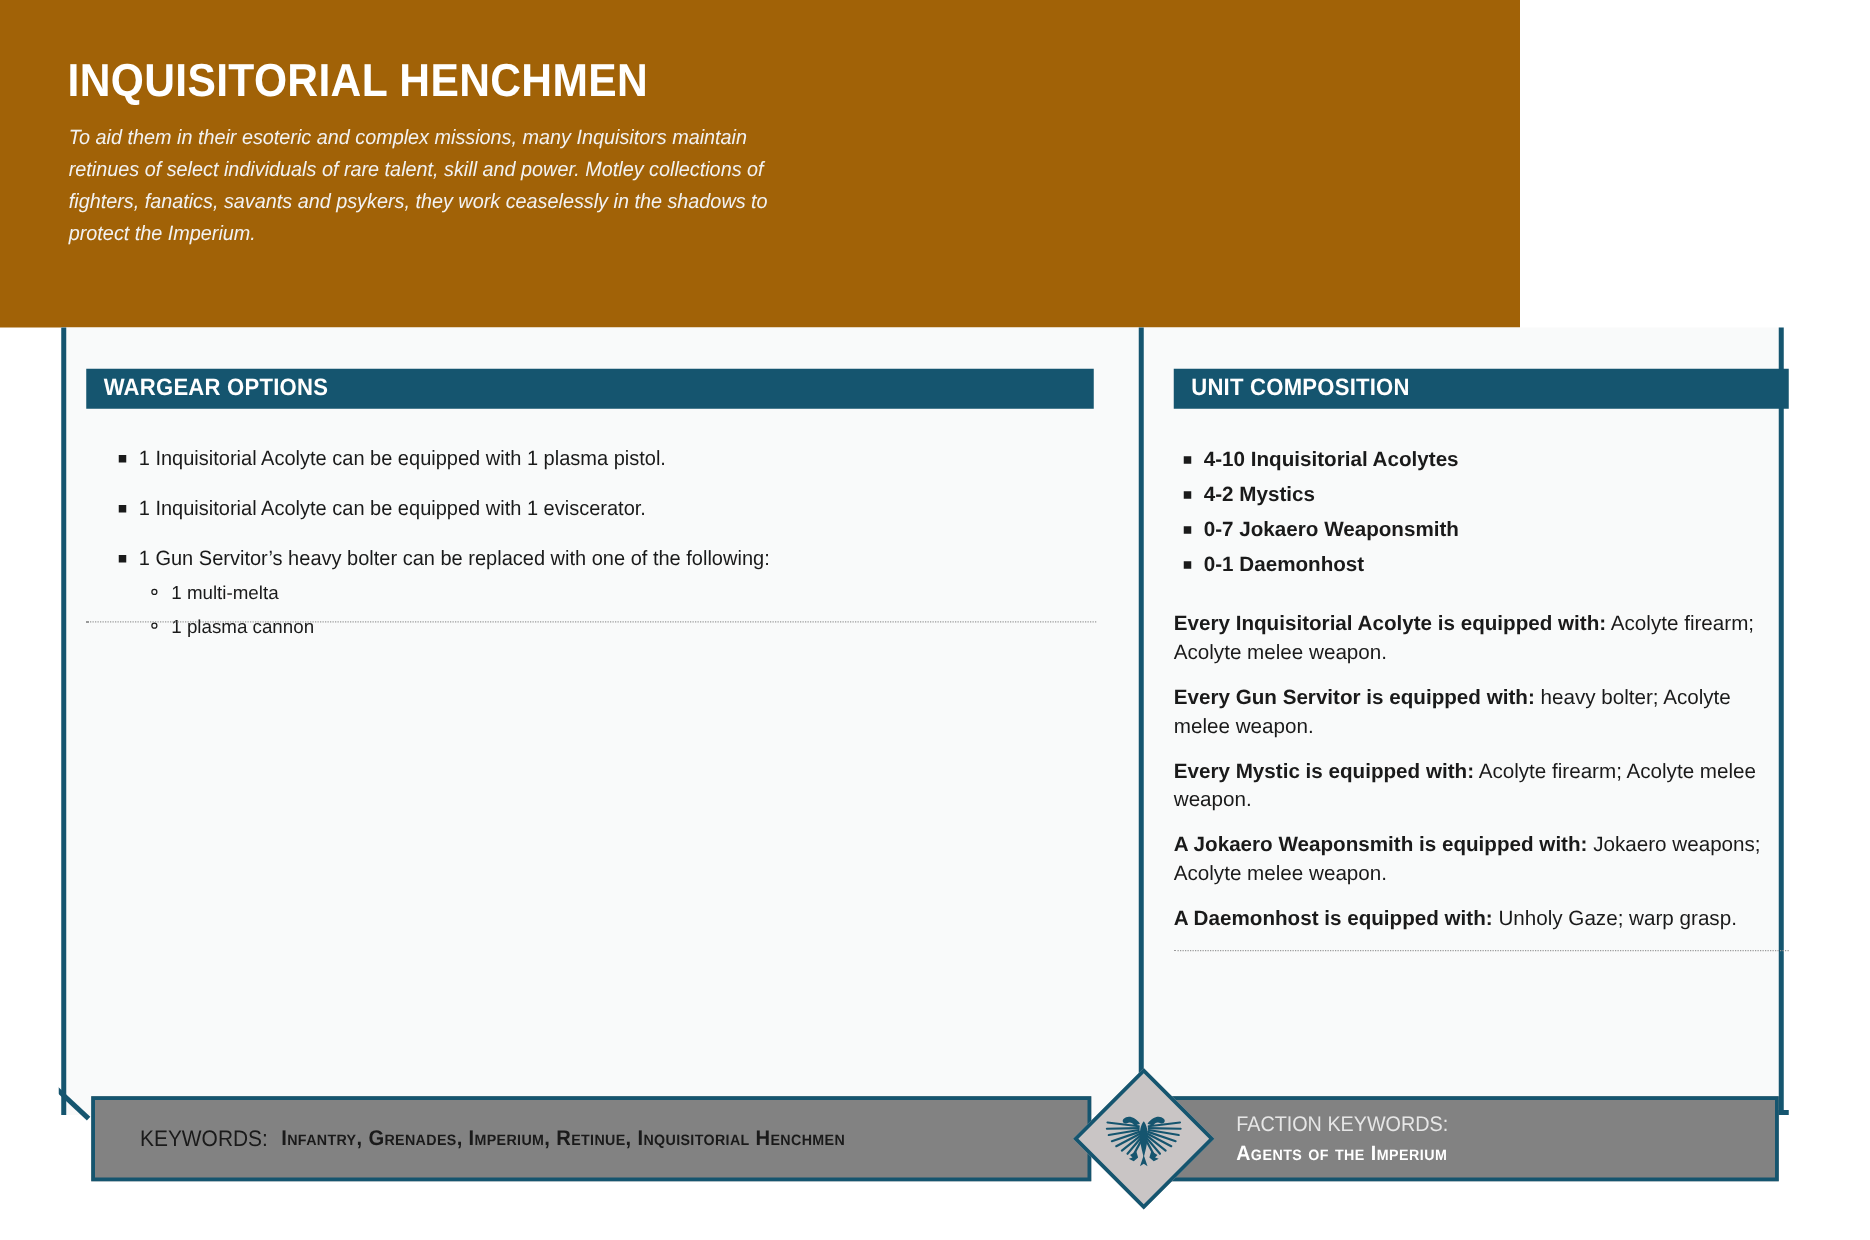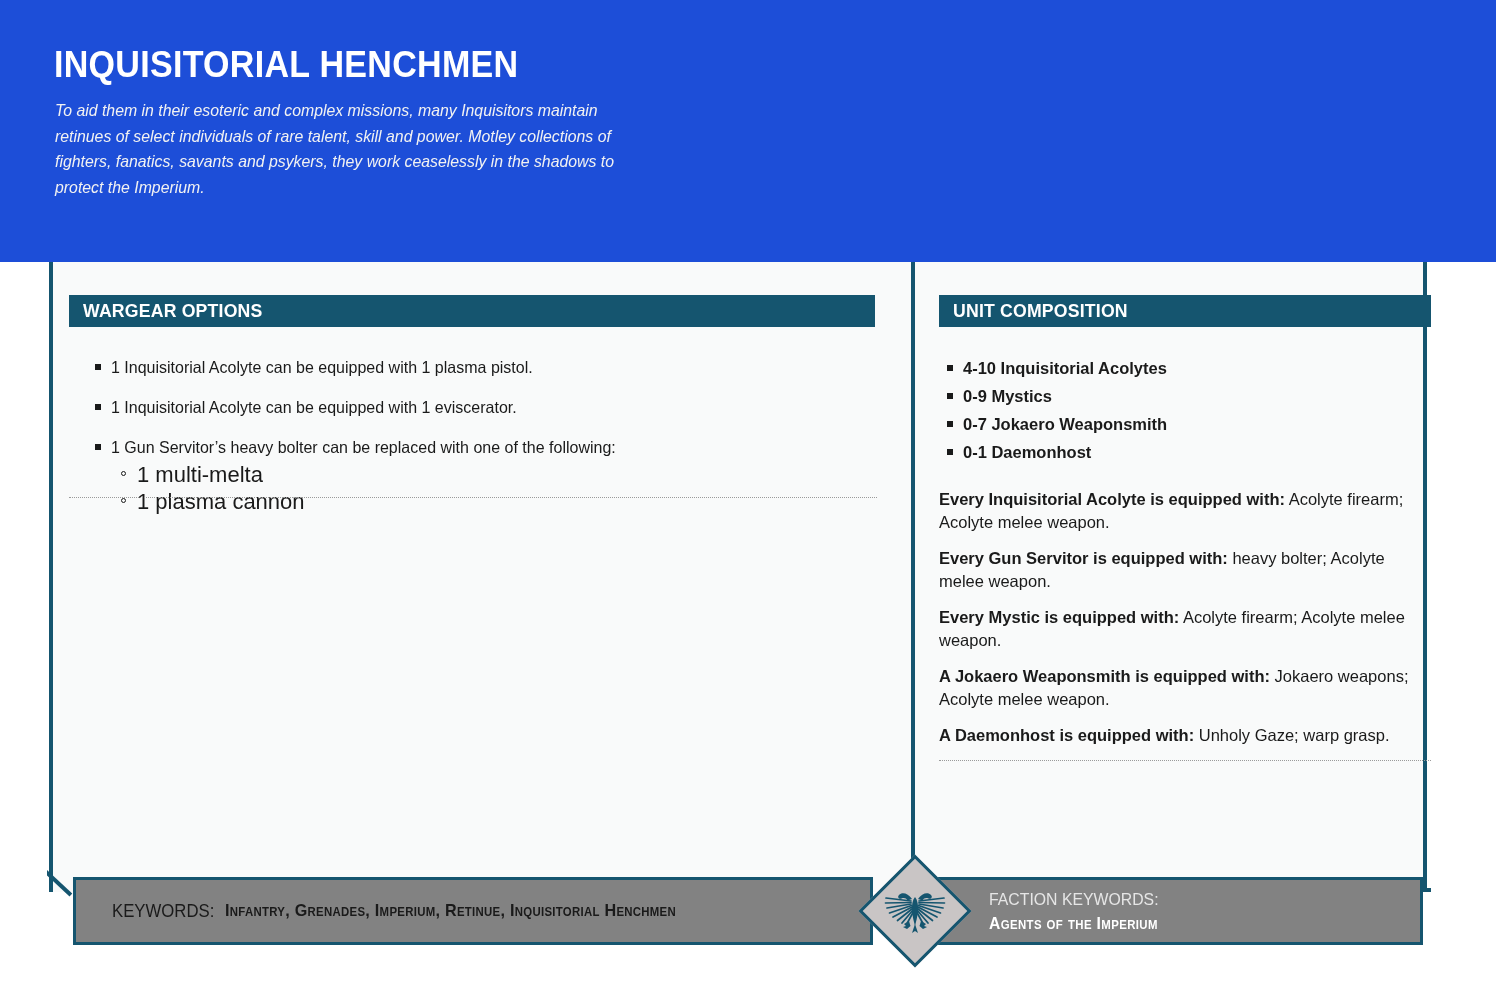--- a/index.html
+++ b/index.html
@@ -13,23 +13,23 @@
     font-family: "Liberation Sans", sans-serif;
     position: relative;
     overflow: hidden;
   }
 
   
   .header-band {
     position: absolute;
     left: 0;
     top: 0;
-    width: 1496px;
+    width: 1216px;
     height: 262px;
-    background: #1d4ed8;
+    background: #a16207;
   }
   .unit-title {
     position: absolute;
     left: 54px;
     top: 44px;
     font-size: 37px;
     font-weight: bold;
     letter-spacing: 0.3px;
     color: #ffffff;
     transform: scaleX(0.92);
@@ -167,21 +167,21 @@
   }
   ul.sub-list {
     list-style: none;
     margin: 6px 0 0 0;
     padding: 0;
   }
   ul.sub-list > li {
     position: relative;
     padding-left: 26px;
     margin-bottom: 5px;
-    font-size: 22px;
+    font-size: 15px;
     line-height: 22px;
     color: #1a1a1a;
   }
   ul.sub-list > li::before {
     content: "";
     position: absolute;
     left: 10px;
     top: 7px;
     width: 5px;
     height: 5px;
@@ -372,21 +372,21 @@
     </ul>
 </div>
 <div class="dotted-rule" id="wargear-rule"></div>
 
 <div class="sec-head" id="unitcomp-head">
   <span>UNIT COMPOSITION</span>
 </div>
 <div class="unitcomp-body">
   <ul class="comp-list" id="comp-list">
       <li>4-10 Inquisitorial Acolytes</li>
-      <li>0-9 Mystics</li>
+      <li>4-2 Mystics</li>
       <li>0-7 Jokaero Weaponsmith</li>
       <li>0-1 Daemonhost</li>
     </ul>
 </div>
 <div class="equip-block" id="equip-block">
     <div class="equip-line"><b>Every Inquisitorial Acolyte is equipped with:</b><span> Acolyte firearm; Acolyte melee weapon.</span></div>
     <div class="equip-line"><b>Every Gun Servitor is equipped with:</b><span> heavy bolter; Acolyte melee weapon.</span></div>
     <div class="equip-line"><b>Every Mystic is equipped with:</b><span> Acolyte firearm; Acolyte melee weapon.</span></div>
     <div class="equip-line"><b>A Jokaero Weaponsmith is equipped with:</b><span> Jokaero weapons; Acolyte melee weapon.</span></div>
     <div class="equip-line"><b>A Daemonhost is equipped with:</b><span> Unholy Gaze; warp grasp.</span></div>

